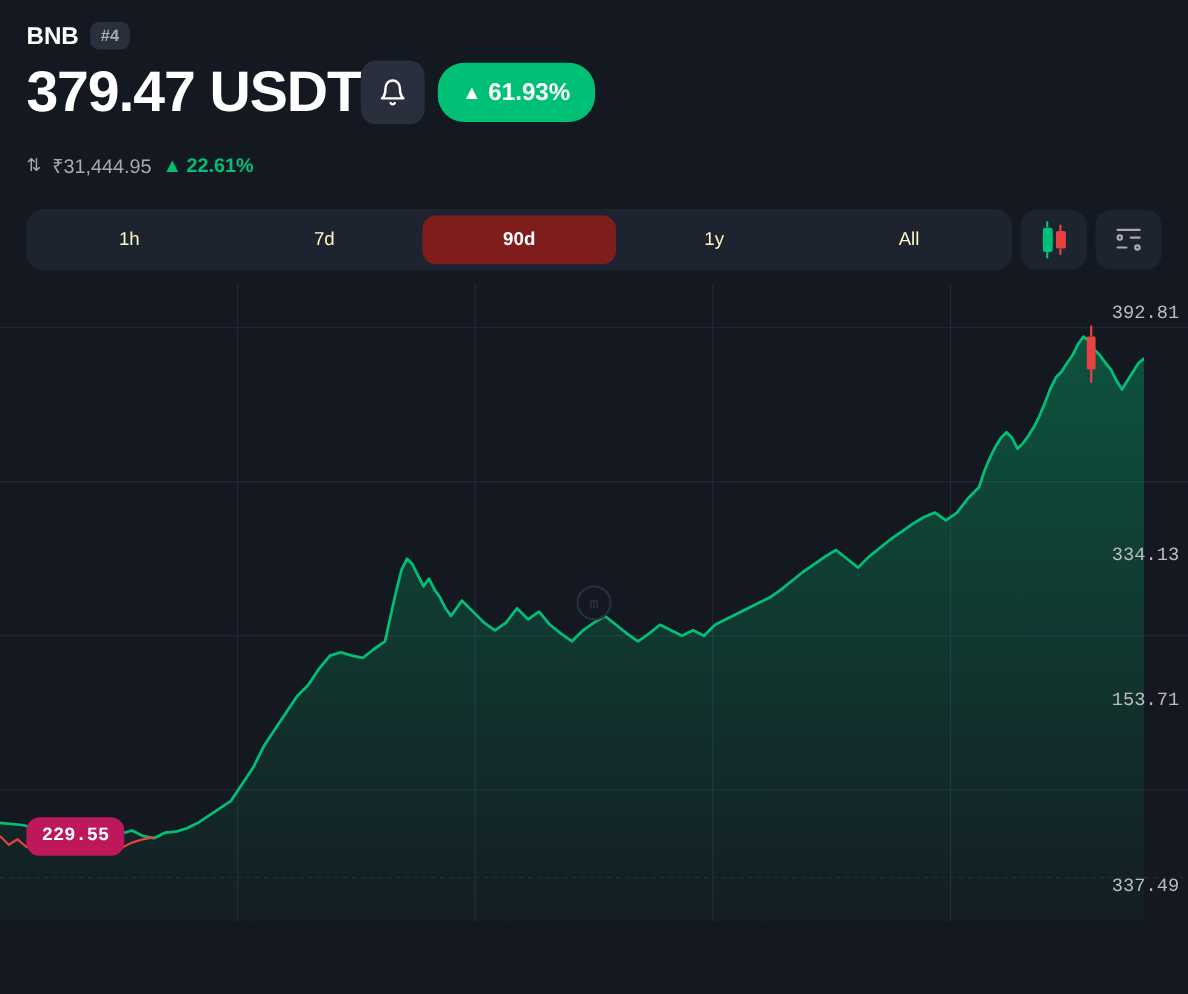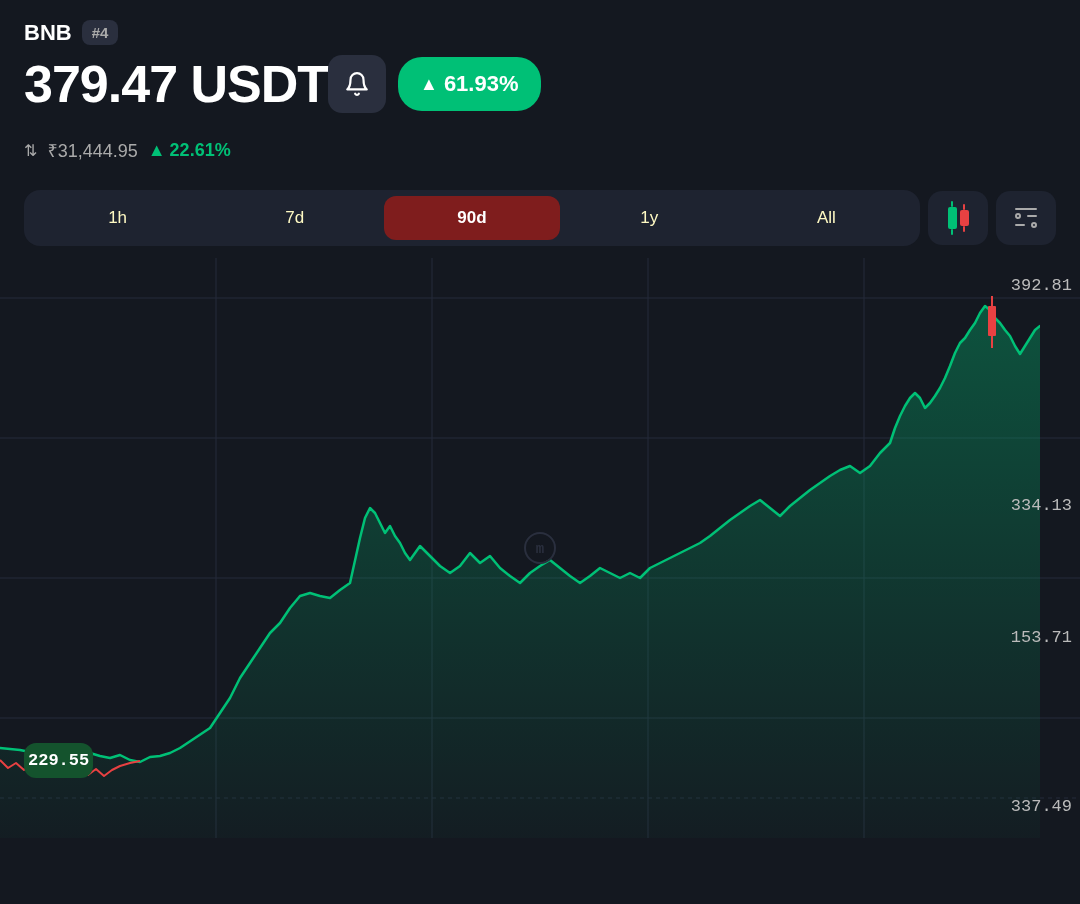--- a/index.html
+++ b/index.html
@@ -178,23 +178,23 @@
       display: flex;
       align-items: center;
       gap: 10px;
       font-weight: 600;
       pointer-events: none;
     }
     .start-label {
       position: absolute;
       left: 24px;
       bottom: 60px;
-      background: #14532d;
+      background: #be185d;
       border-radius: 12px;
-      padding: 8px 4px;
+      padding: 8px 14px;
       font-size: 17px;
       font-weight: 600;
       color: #fff;
     }
     .grid-line {
       stroke: #252b3a;
       stroke-width: 1;
     }
     
     .candle-icon {

